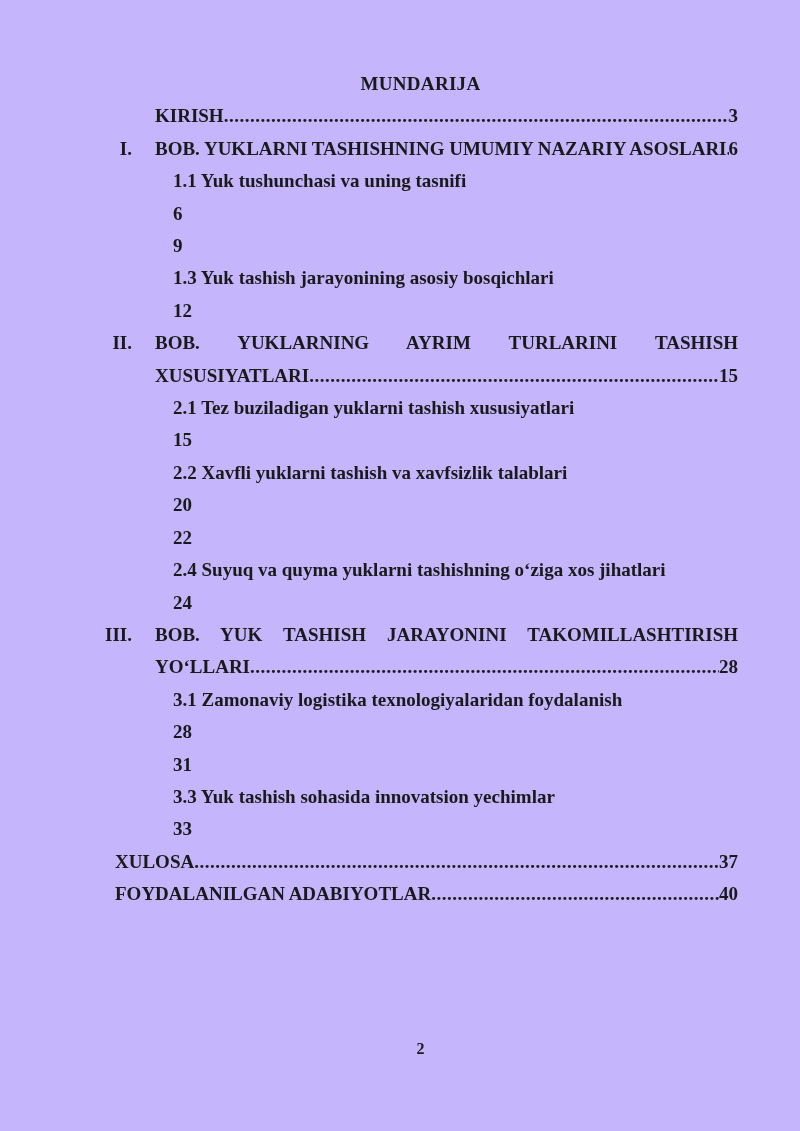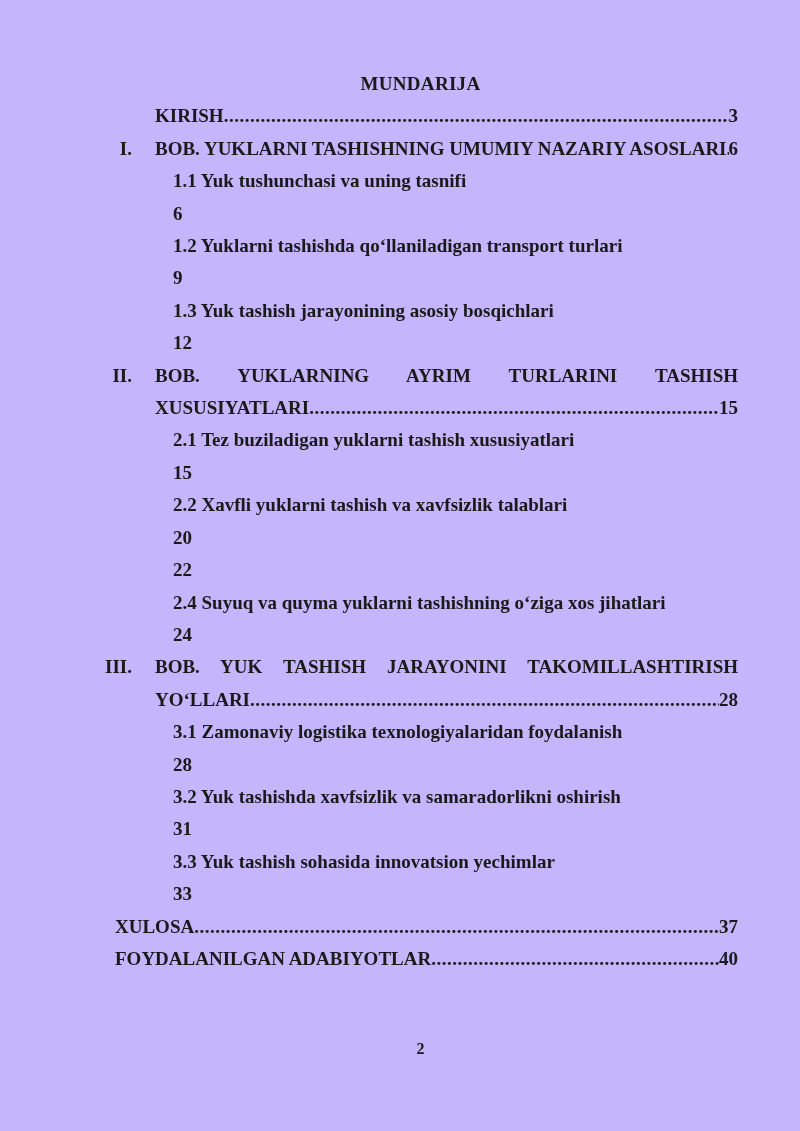--- a/index.html
+++ b/index.html
@@ -99,21 +99,20 @@
       </div>
     </div>
 
     <div class="entry indent-sub flexline">
       <span class="label">1.1 Yuk tushunchasi va uning tasnifi</span>
       <span class="dots">..........................................................................................................................................................</span>
       <span class="pagenum">6</span>
     </div>
 
     <div class="entry indent-sub flexline">
-      <span class="label">1.2 Yuklarni tashishda qo‘llaniladigan transport turlari</span>
       <span class="dots">..........................................................................................................................................................</span>
       <span class="pagenum">9</span>
     </div>
 
     <div class="entry indent-sub flexline">
       <span class="label">1.3 Yuk tashish jarayonining asosiy bosqichlari</span>
       <span class="dots">..........................................................................................................................................................</span>
       <span class="pagenum">12</span>
     </div>
 
@@ -160,21 +159,20 @@
       </div>
     </div>
 
     <div class="entry indent-sub flexline">
       <span class="label">3.1 Zamonaviy logistika texnologiyalaridan foydalanish</span>
       <span class="dots">..........................................................................................................................................................</span>
       <span class="pagenum">28</span>
     </div>
 
     <div class="entry indent-sub flexline">
-      <span class="label">3.2 Yuk tashishda xavfsizlik va samaradorlikni oshirish</span>
       <span class="dots">..........................................................................................................................................................</span>
       <span class="pagenum">31</span>
     </div>
 
     <div class="entry indent-sub flexline">
       <span class="label">3.3 Yuk tashish sohasida innovatsion yechimlar</span>
       <span class="dots">..........................................................................................................................................................</span>
       <span class="pagenum">33</span>
     </div>
 

